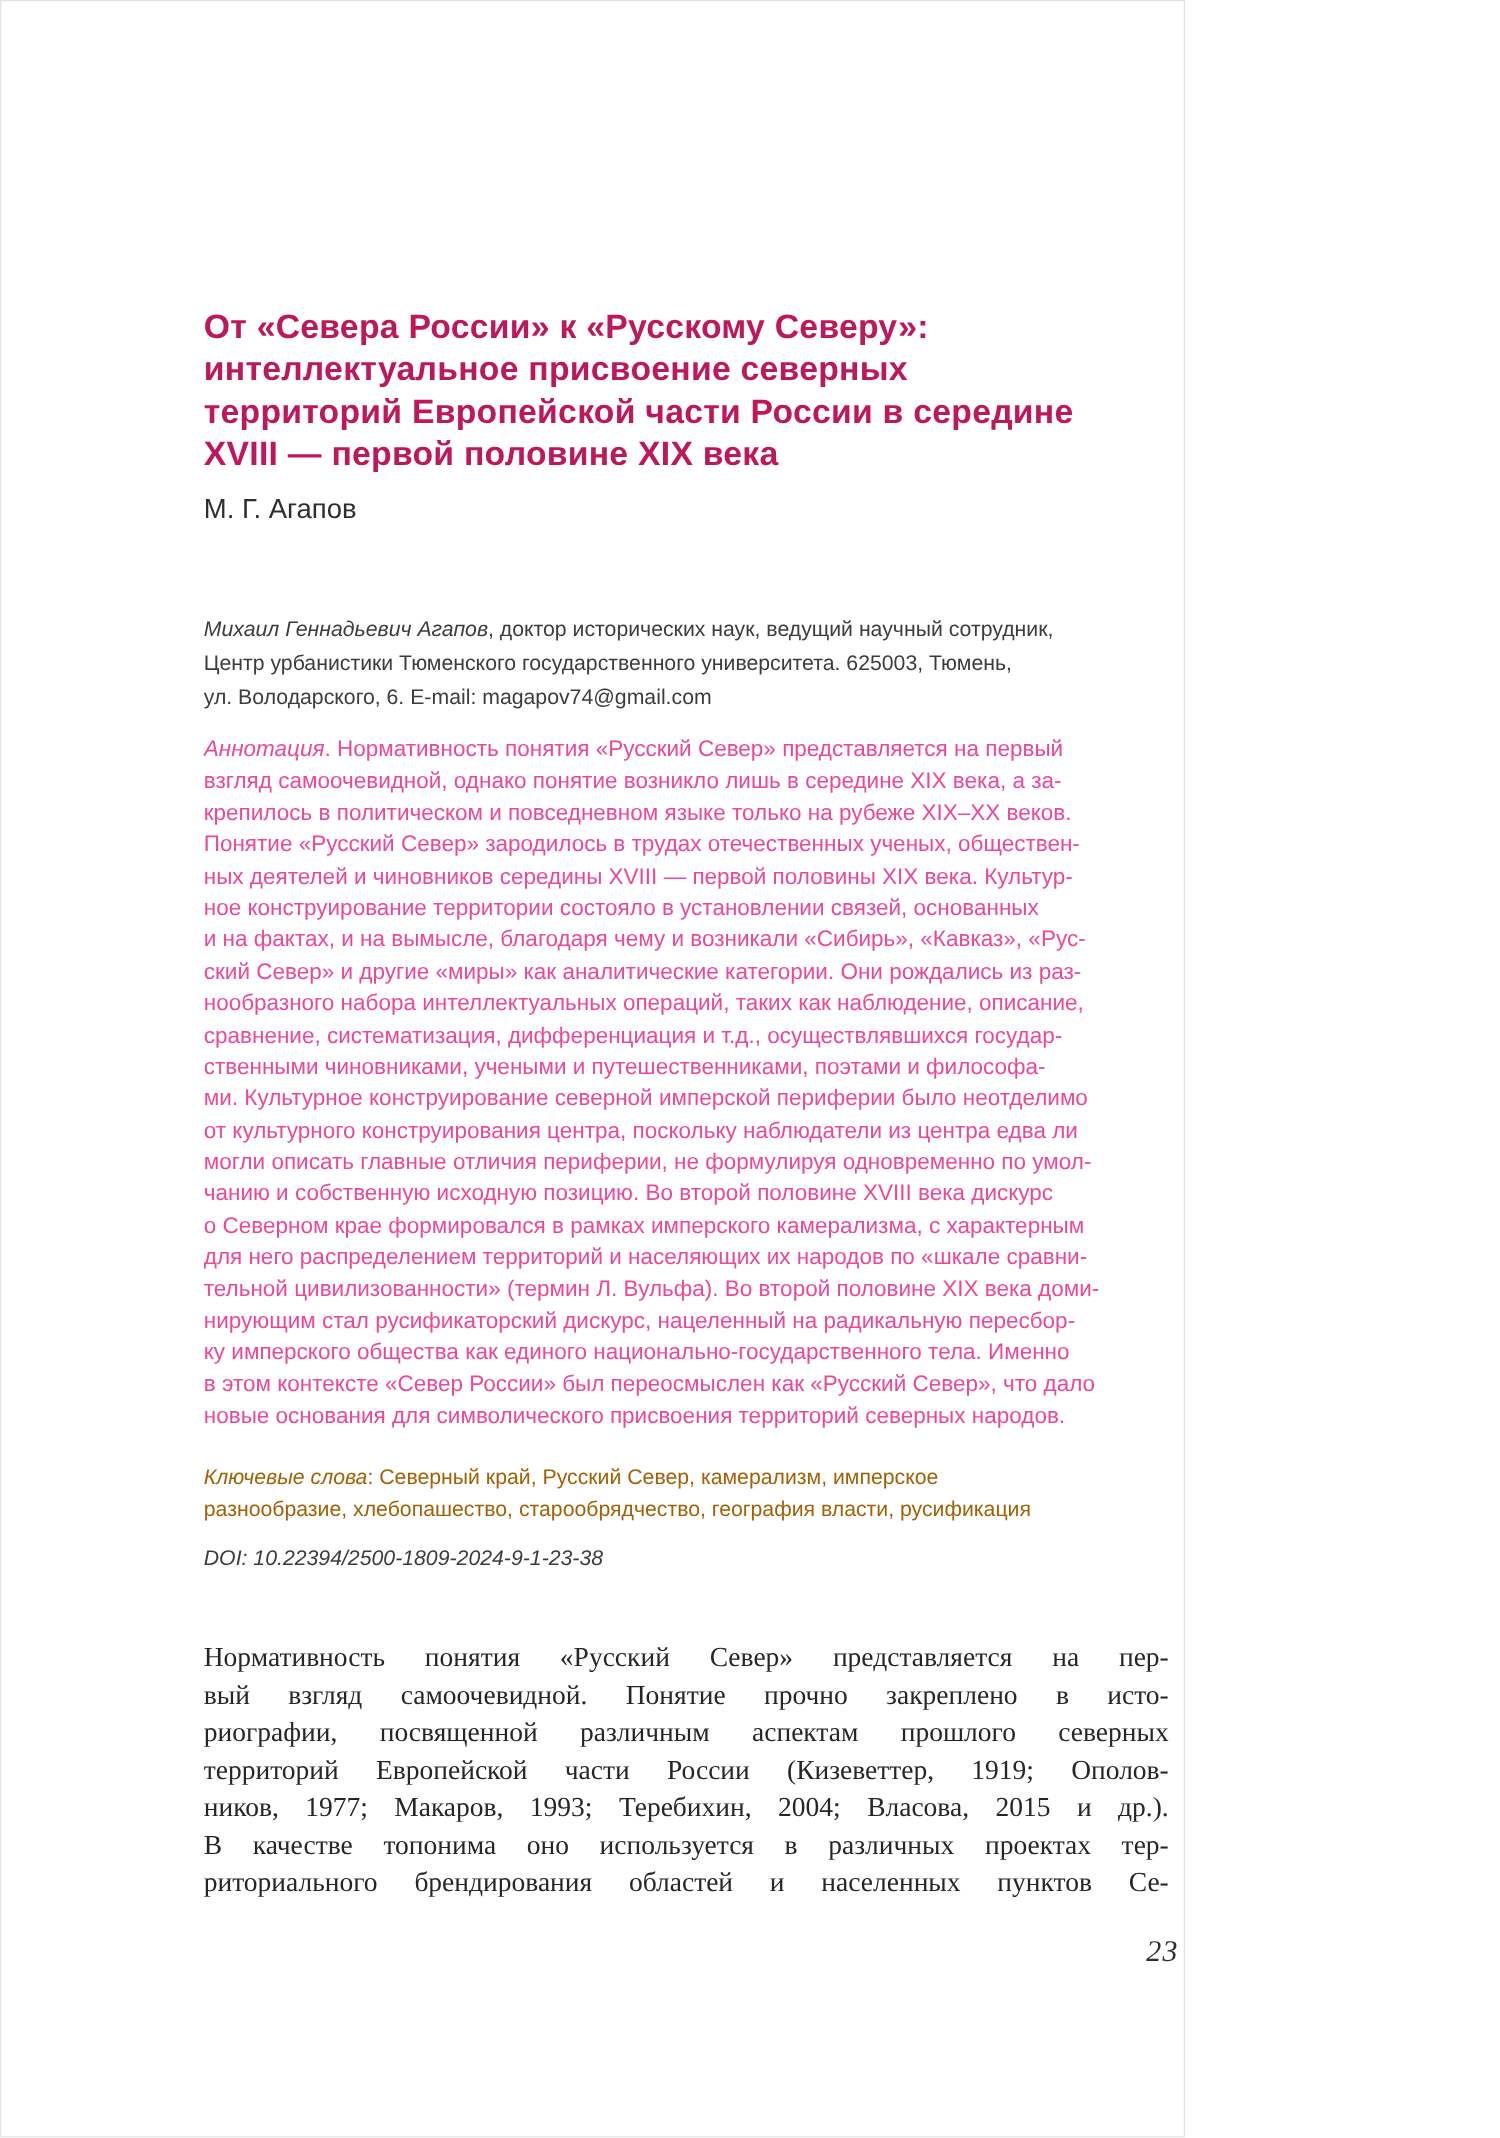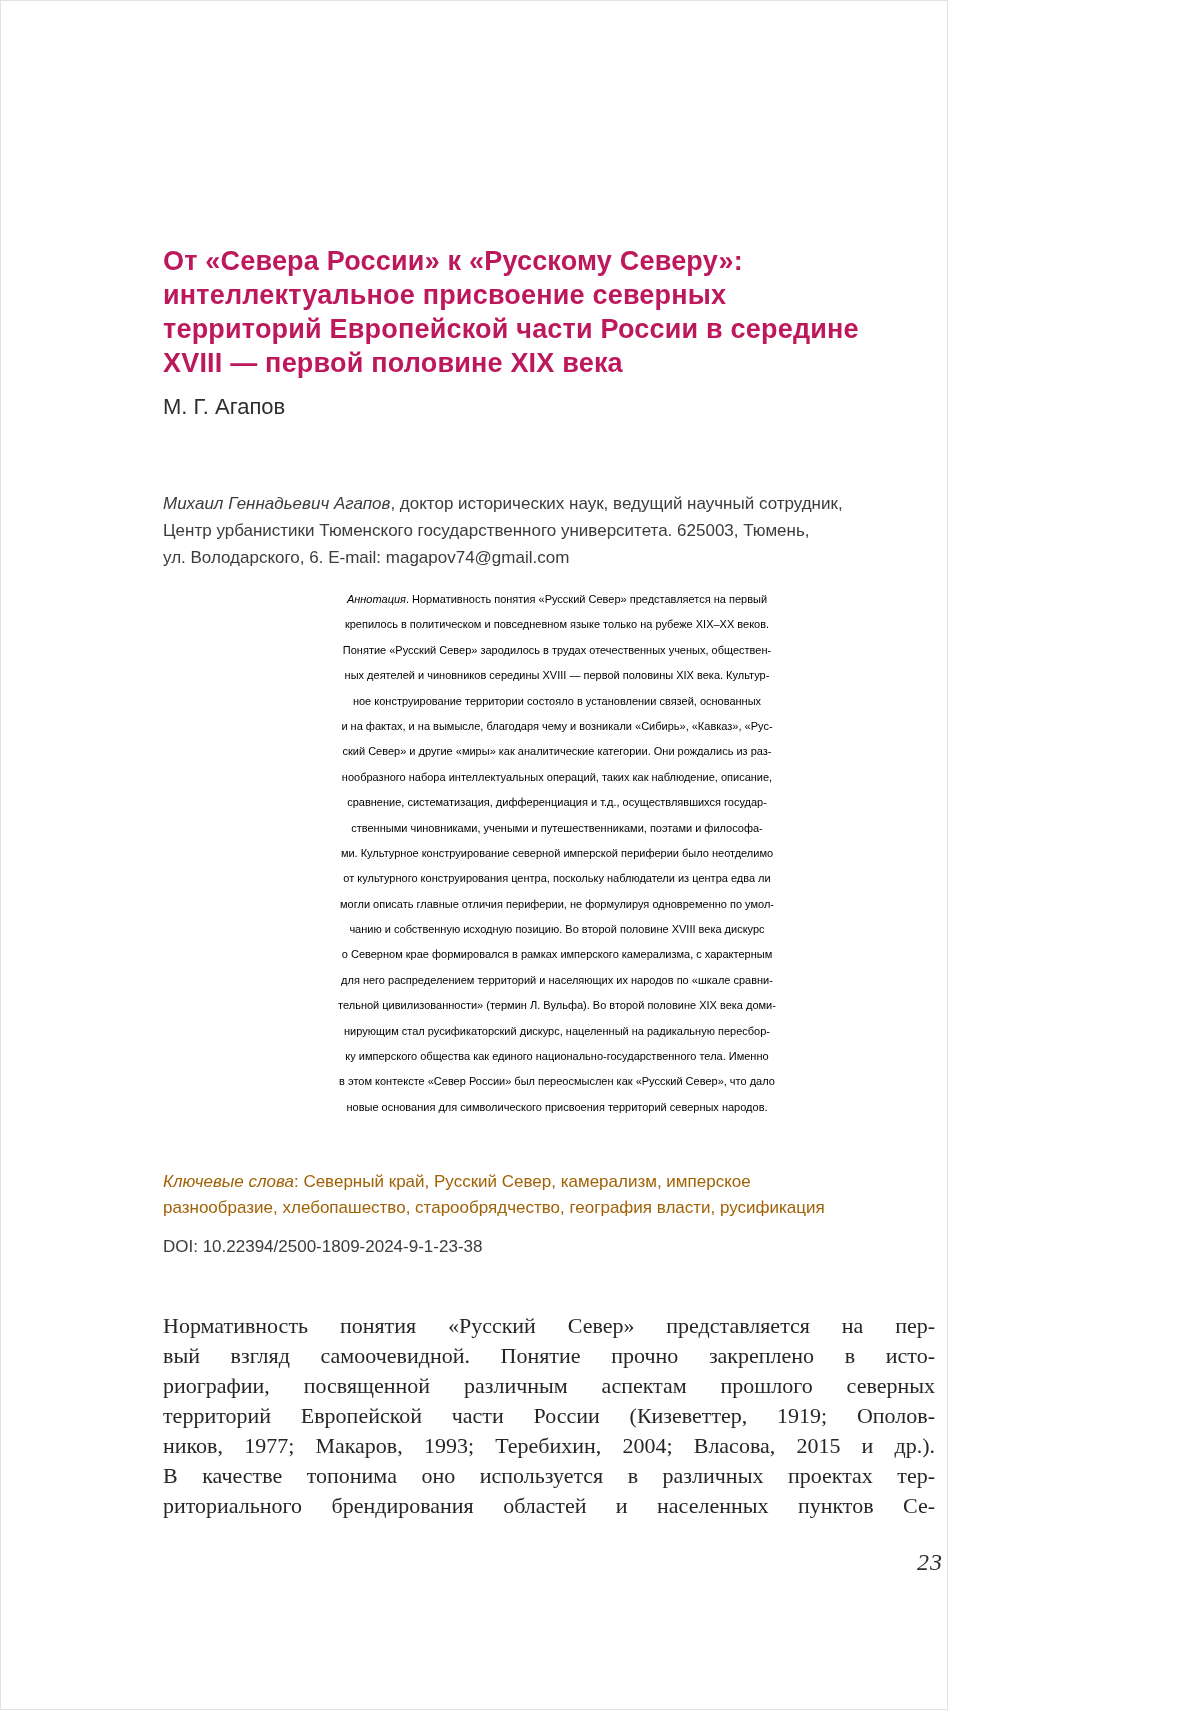--- a/index.html
+++ b/index.html
@@ -55,42 +55,42 @@
     width: 790px;
     font-size: 17px;
     line-height: 27px;
     color: #3c3c3c;
   }
   .abstract {
     position: absolute;
     left: 162px;
     top: 586px;
     width: 788px;
-    font-size: 11px;
+    font-size: 18px;
     line-height: 25.4px;
-    color: #000000;
-    text-align: center;
+    color: #ec4899;
   }
   .aline { height: 25.4px; overflow: hidden; white-space: nowrap; }
   .ital { font-style: italic; }
   .keywords {
     position: absolute;
     left: 162px;
     top: 1168px;
     width: 788px;
     font-size: 17px;
     line-height: 26px;
     color: #a16207;
   }
   .doi {
     position: absolute;
     left: 162px;
     top: 1236px;
     font-size: 17px;
     color: #3c3c3c;
+    font-style: italic;
   }
   .body-text {
     position: absolute;
     left: 162px;
     top: 1310px;
     width: 772px;
     font-family: "Liberation Serif", serif;
     font-size: 22px;
     line-height: 30px;
     color: #262626;
@@ -132,20 +132,21 @@
 
   <div class="affiliation">
     <div><span class="ital">Михаил Геннадьевич Агапов</span><span>, доктор исторических наук, ведущий научный сотрудник,</span></div>
     <div>Центр урбанистики Тюменского государственного университета. 625003, Тюмень,</div>
     <div>ул. Володарского, 6. E-mail: magapov74@gmail.com</div>
   </div>
 
   <div class="abstract">
     <div class="aline"><span class="ital">Аннотация</span><span>. Нормативность понятия «Русский Север» представляется на первый</span></div>
     <div>
+        <div class="aline">взгляд самоочевидной, однако понятие возникло лишь в середине XIX века, а за-</div>
         <div class="aline">крепилось в политическом и повседневном языке только на рубеже XIX–XX веков.</div>
         <div class="aline">Понятие «Русский Север» зародилось в трудах отечественных ученых, обществен-</div>
         <div class="aline">ных деятелей и чиновников середины XVIII — первой половины XIX века. Культур-</div>
         <div class="aline">ное конструирование территории состояло в установлении связей, основанных</div>
         <div class="aline">и на фактах, и на вымысле, благодаря чему и возникали «Сибирь», «Кавказ», «Рус-</div>
         <div class="aline">ский Север» и другие «миры» как аналитические категории. Они рождались из раз-</div>
         <div class="aline">нообразного набора интеллектуальных операций, таких как наблюдение, описание,</div>
         <div class="aline">сравнение, систематизация, дифференциация и т.д., осуществлявшихся государ-</div>
         <div class="aline">ственными чиновниками, учеными и путешественниками, поэтами и философа-</div>
         <div class="aline">ми. Культурное конструирование северной имперской периферии было неотделимо</div>

